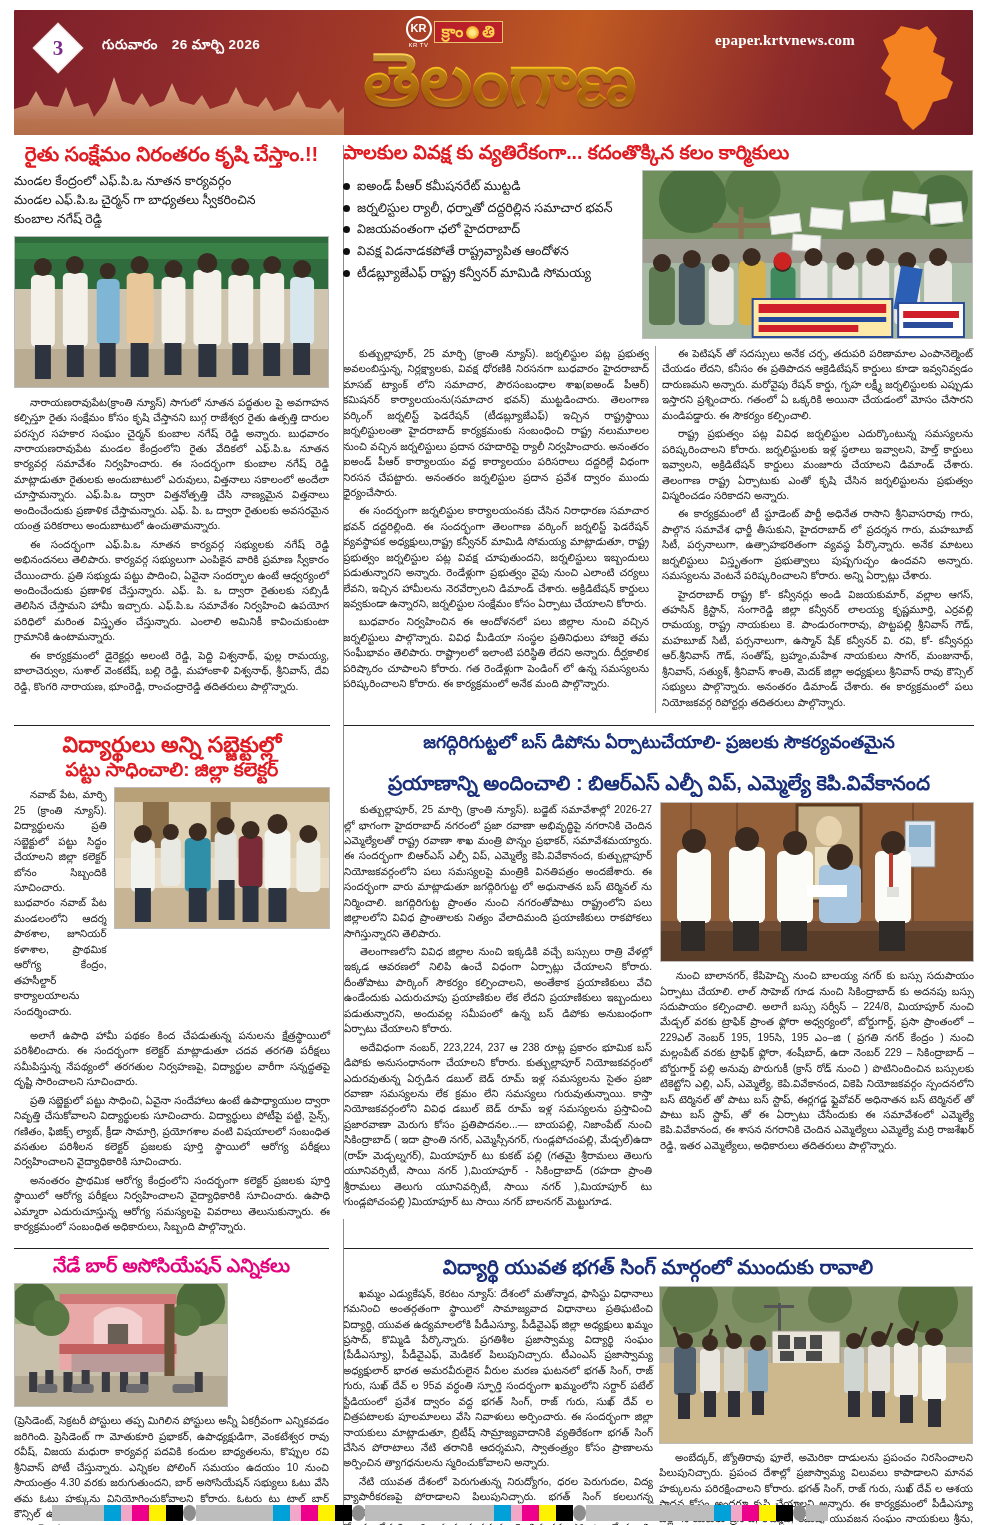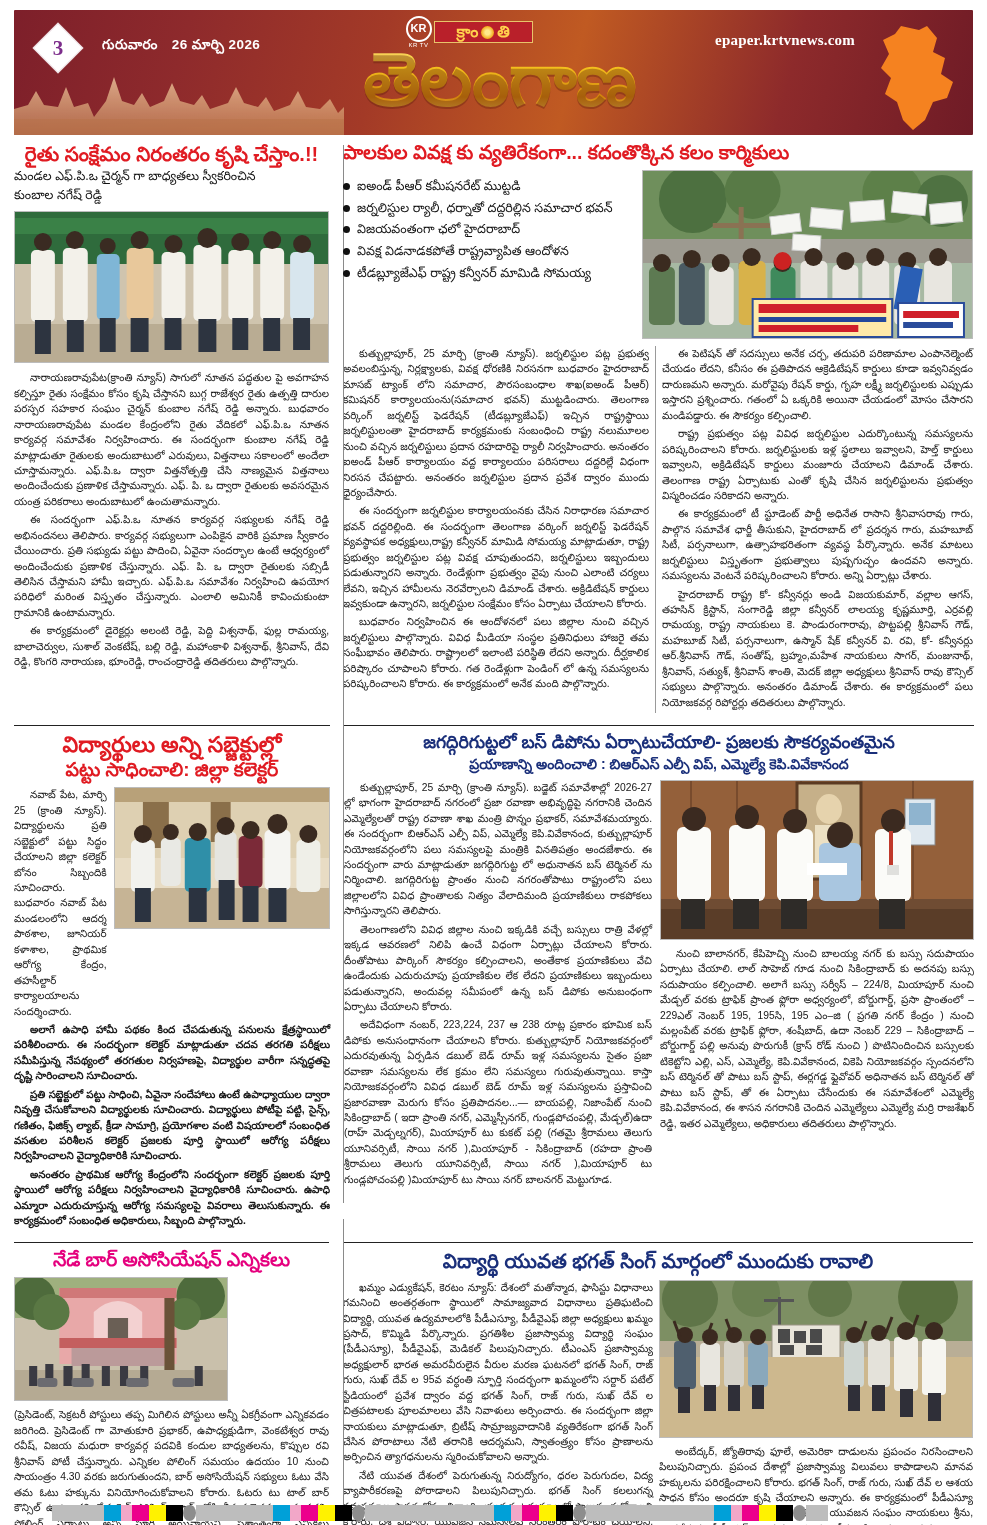--- a/index.html
+++ b/index.html
@@ -58,21 +58,21 @@
   .krtv-logo{
     position:absolute;left:50%;top:6px;transform:translateX(-88px);
     display:flex;align-items:center;gap:2px;
   }
   .krtv-badge{
     width:22px;height:22px;border-radius:50%;border:2px solid #fff;
     color:#fff;font-size:11px;font-weight:bold;text-align:center;line-height:20px;
   }
   .krtv-lbl{color:#fff;font-size:6px;display:block;text-align:center;letter-spacing:.5px;}
   .kranti-box{
-    background:#b9202a;padding:1px 22px;color:#ffd24d;font-size:16px;font-weight:bold;
+    background:#b9202a;padding:1px 7px;color:#ffd24d;font-size:16px;font-weight:bold;
     border:1px solid #e8c46a;line-height:18px;display:flex;align-items:center;gap:3px;
   }
   .kranti-sun{width:13px;height:13px;border-radius:50%;
     background:radial-gradient(circle,#ffe98a 25%,#f0a818 70%);display:inline-block;}
   .mast-map{
     position:absolute;right:10px;top:14px;width:96px;height:108px;
   }
 
   
   .content{position:relative;margin:6px 14px 0 14px;}
@@ -163,20 +163,21 @@
 
   <div class="content">
 
     <div class="vline" style="left:329px;top:4px;height:1058px;"></div>
     <div class="vline" style="left:329px;top:1078px;height:370px;"></div>
 
     <div style="display:flex;align-items:flex-start;">
 
       <div style="width:316px;">
         <div class="hl-red" style="font-size:20px;margin-top:2px;">రైతు సంక్షేమం నిరంతరం కృషి చేస్తాం.!!</div>
+        <div class="subline" style="margin-top:5px;">మండల కేంద్రంలో ఎఫ్.పి.ఒ నూతన కార్యవర్గం</div>
         <div class="subline">మండల ఎఫ్.పి.ఒ చైర్మన్ గా బాధ్యతలు స్వీకరించిన</div>
         <div class="subline">కుంబాల నగేష్ రెడ్డి</div>
 
         <div class="photo" style="height:150px;margin-top:6px;">
           <svg viewBox="0 0 314 150" preserveAspectRatio="none" width="100%" height="100%">
             <rect width="314" height="150" fill="#d9d3c4"></rect>
             <rect y="0" width="314" height="52" fill="#2f6b3c"></rect>
             <rect y="6" width="314" height="16" fill="#3f8a4c" opacity=".7"></rect>
             <rect y="52" width="314" height="60" fill="#cfc4ae"></rect>
             <rect y="112" width="314" height="38" fill="#b9ac93"></rect>
@@ -347,31 +348,31 @@
                 <rect x="20" y="100" width="16" height="34"></rect>
                   <rect x="74" y="100" width="18" height="34"></rect>
                 <rect x="104" y="92" width="16" height="40"></rect>
                   <rect x="128" y="98" width="16" height="36"></rect>
                 <rect x="154" y="100" width="18" height="34"></rect>
               </g>
             </svg>
           </div>
         </div>
 
-        <div class="body-text" style="font-weight:bold;">
+        <div class="body-text" style="margin-top:6px;">
           <p>అలాగే ఉపాధి హామీ పథకం కింద చేపడుతున్న పనులను క్షేత్రస్థాయిలో పరిశీలించారు. ఈ సందర్భంగా కలెక్టర్ మాట్లాడుతూ చదవ తరగతి పరీక్షలు సమీపిస్తున్న నేపథ్యంలో తరగతుల నిర్వహణపై, విద్యార్థుల వారీగా సన్నద్ధతపై దృష్టి సారించాలని సూచించారు.</p>
           <p>ప్రతి సబ్జెక్టులో పట్టు సాధించి, ఏవైనా సందేహాలు ఉంటే ఉపాధ్యాయుల ద్వారా నివృత్తి చేసుకోవాలని విద్యార్థులకు సూచించారు. విద్యార్థులు పోటీపై పట్టి, సైన్స్, గణితం, ఫిజిక్స్ ల్యాబ్, క్రీడా సామాగ్రి, ప్రయోగశాల వంటి విషయాలలో సంబంధిత వసతుల పరిశీలన కలెక్టర్ ప్రజలకు పూర్తి స్థాయిలో ఆరోగ్య పరీక్షలు నిర్వహించాలని వైద్యాధికారికి సూచించారు.</p>
           <p>అనంతరం ప్రాథమిక ఆరోగ్య కేంద్రంలోని సందర్భంగా కలెక్టర్ ప్రజలకు పూర్తి స్థాయిలో ఆరోగ్య పరీక్షలు నిర్వహించాలని వైద్యాధికారికి సూచించారు. ఉపాధి ఎమ్మారా ఎదురుచూస్తున్న ఆరోగ్య సమస్యలపై వివరాలు తెలుసుకున్నారు. ఈ కార్యక్రమంలో సంబంధిత అధికారులు, సిబ్బంది పాల్గొన్నారు.</p>
         </div>
       </div>
 
       <div style="width:630px;margin-left:14px;">
         <div class="rule"></div>
         <div class="hl-navy" style="font-size:17.5px;">జగద్గిరిగుట్టలో బస్ డిపోను ఏర్పాటుచేయాలి- ప్రజలకు సౌకర్యవంతమైన</div>
-        <div class="hl-navy" style="font-size:14px;margin-top:3px;">ప్రయాణాన్ని అందించాలి : బిఆర్ఎస్ ఎల్పీ విప్, ఎమ్మెల్యే కెపి.వివేకానంద</div>
+        <div class="hl-navy" style="font-size:20px;margin-top:18px;">ప్రయాణాన్ని అందించాలి : బిఆర్ఎస్ ఎల్పీ విప్, ఎమ్మెల్యే కెపి.వివేకానంద</div>
 
         <div style="display:flex;margin-top:7px;">
           <div class="body-text" style="width:308px;">
             <p>కుత్బుల్లాపూర్, 25 మార్చి (క్రాంతి న్యూస్). బడ్జెట్ సమావేశాల్లో 2026-27 ల్లో భాగంగా హైదరాబాద్ నగరంలో ప్రజా రవాణా అభివృద్ధిపై నగరానికి చెందిన ఎమ్మెల్యేలతో రాష్ట్ర రవాణా శాఖ మంత్రి పొన్నం ప్రభాకర్, సమావేశమయ్యారు. ఈ సందర్భంగా బిఆర్ఎస్ ఎల్పీ విప్, ఎమ్మెల్యే కెపి.వివేకానంద, కుత్బుల్లాపూర్ నియోజకవర్గంలోని పలు సమస్యలపై మంత్రికి వినతిపత్రం అందజేశారు. ఈ సందర్భంగా వారు మాట్లాడుతూ జగద్గిరిగుట్ట లో అధునాతన బస్ టెర్మినల్ ను నిర్మించాలి. జగద్గిరిగుట్ట ప్రాంతం నుంచి నగరంతోపాటు రాష్ట్రంలోని పలు జిల్లాలలోని వివిధ ప్రాంతాలకు నిత్యం వేలాదిమంది ప్రయాణికులు రాకపోకలు సాగిస్తున్నారని తెలిపారు.</p>
             <p>తెలంగాణలోని వివిధ జిల్లాల నుంచి ఇక్కడికి వచ్చే బస్సులు రాత్రి వేళల్లో ఇక్కడ ఆవరణలో నిలిపి ఉంచే విధంగా ఏర్పాట్లు చేయాలని కోరారు. దీంతోపాటు పార్కింగ్ సౌకర్యం కల్పించాలని, అంతేకాక ప్రయాణికులు వేచి ఉండేందుకు ఎదురుచూపు ప్రయాణికుల లేక లేదని ప్రయాణికులు ఇబ్బందులు పడుతున్నారని, అందువల్ల సమీపంలో ఉన్న బస్ డిపోకు అనుబంధంగా ఏర్పాటు చేయాలని కోరారు.</p>
             <p>అదేవిధంగా నంబర్, 223,224, 237 ఆ 238 రూట్ల ప్రకారం భూమిక బస్ డిపోకు అనుసంధానంగా చేయాలని కోరారు. కుత్బుల్లాపూర్ నియోజకవర్గంలో ఎదురవుతున్న ఏర్పడిన డబుల్ బెడ్ రూమ్ ఇళ్ల సమస్యలను సైతం ప్రజా రవాణా సమస్యలను లేక క్రమం లేని సమస్యలు గురువుతున్నాయి. కాస్తా నియోజకవర్గంలోని వివిధ డబుల్ బెడ్ రూమ్ ఇళ్ల సమస్యలను ప్రస్తావించి ప్రజారవాణా మెరుగు కోసం ప్రతిపాదనల...— బాయపల్లి, నిజాంపేట్ నుంచి సికింద్రాబాద్ ( ఇదా ప్రాంతి నగర్, ఎమ్మెస్సీనగర్, గుండ్లపోచంపల్లి, మేడ్చల్)ఉదా (రాహ్ మెడ్చల్నగర్), మియాపూర్ టు కుకట్ పల్లి (గతమై శ్రీరామలు తెలుగు యూనివర్సిటీ, సాయి నగర్ ),మియాపూర్ - సికింద్రాబాద్ (రహదా ప్రాంతి శ్రీరామలు తెలుగు యూనివర్సిటీ, సాయి నగర్ ),మియాపూర్ టు గుండ్లపోచంపల్లి )మియాపూర్ టు సాయి నగర్ బాలనగర్ మెట్టుగూడ.</p>
           </div>
 
           <div style="width:314px;margin-left:8px;">
             <div class="photo" style="height:158px;">

